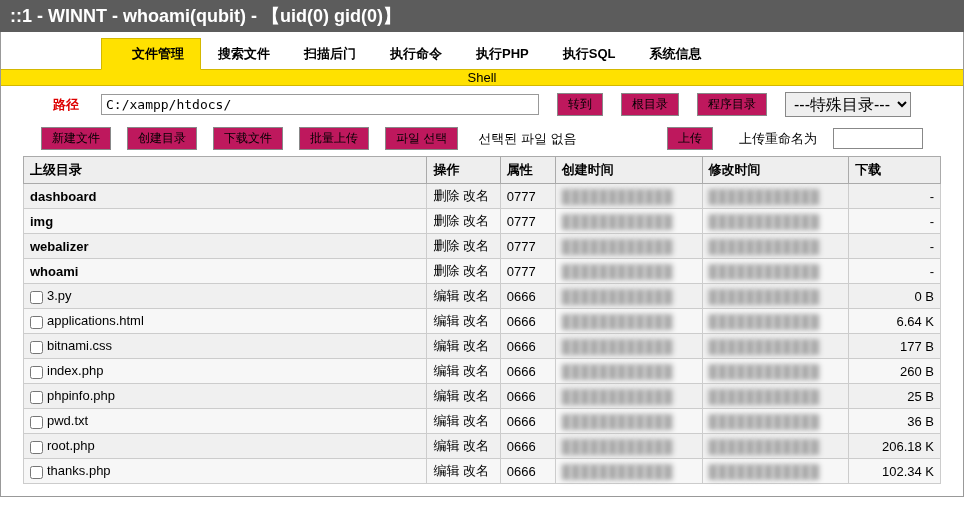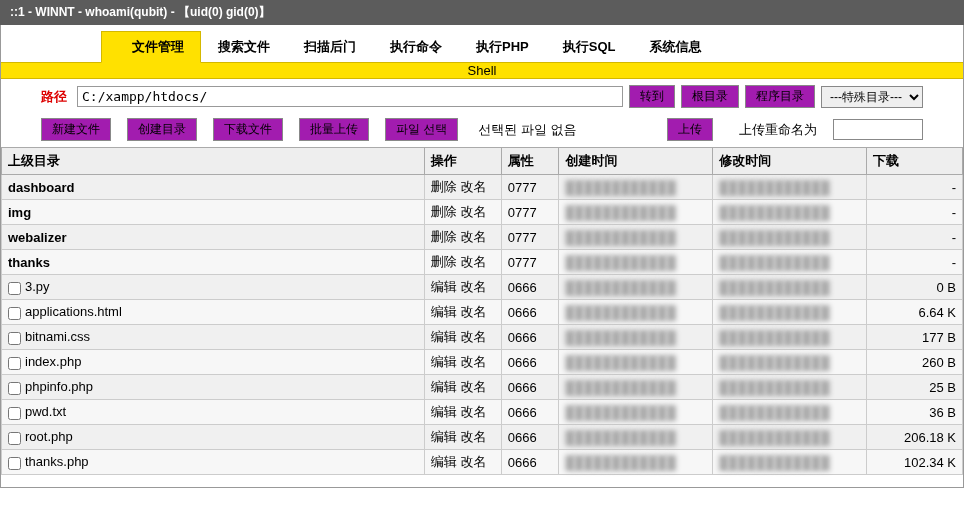--- a/index.html
+++ b/index.html
@@ -1,32 +1,32 @@
 <!DOCTYPE html>
 <html><head>
 <meta charset="utf-8">
 <style>
 * { box-sizing: border-box; margin: 0; padding: 0; }
 body { font-family: "Microsoft YaHei", Arial, sans-serif; font-size: 13px; background: #fff; color: #000; }
-.header-bar { background: #5c5c5c; color: #fff; padding: 4px 10px; font-size: 12px; font-weight: bold; }
+.header-bar { background: #5c5c5c; color: #fff; padding: 4px 10px; font-size: 18px; font-weight: bold; }
 .content { border-left: 1px solid #999; border-right: 1px solid #999; border-bottom: 1px solid #999; }
 .tabs { display: flex; background: #fff; padding-top: 6px; padding-left: 100px; }
 .tab { padding: 6px 16px; cursor: pointer; font-weight: bold; border: 1px solid transparent; }
 .tab.active { background: #ffe100; border: 1px solid #d4b800; border-bottom: 1px solid #ffe100; padding-left: 30px; }
 .shell-bar { background: #ffe100; text-align: center; padding: 0; border-top: 1px solid #d4b800; border-bottom: 1px solid #d4b800; margin-top:-1px; }
-.path-row { display: flex; align-items: center; padding: 6px 40px; gap: 6px; }
+.path-row { display: flex; align-items: center; padding: 6px 52px; gap: 18px; }
 .path-label { color: #d00; font-weight: bold; margin-right: 4px; }
 .path-input { flex: 1; font-family: monospace; font-size: 13px; padding: 2px 4px; border: 1px solid #999; }
-.btn { background: #a21caf; border: 1px solid #888; padding: 2px 10px; font-size: 12px; cursor: pointer; font-family: inherit; }
-.select { border: 1px solid #888; padding: 2px 4px; font-size: 12px; }
+.btn { background: #be185d; border: 1px solid #888; padding: 2px 10px; font-size: 12px; cursor: pointer; font-family: inherit; }
+.select { border: 1px solid #888; padding: 2px 4px; font-size: 16px; }
 .toolbar-row { display: flex; align-items: center; padding: 4px 40px 6px; gap: 16px; }
 .upload-label { margin-left: 4px; color: #000000; }
 .rename-label { margin-left: 10px; }
 .rename-input { border: 1px solid #888; padding: 2px; width: 90px; }
-.table-wrap { padding: 0 0; }
+.table-wrap { padding: 0 22px; }
 table { width: 100%; border-collapse: collapse; }
 th { background: #eee; border: 1px solid #aaa; padding: 4px 6px; text-align: left; font-weight: bold; }
 td { border: 1px solid #ccc; padding: 3px 6px; }
 tr:nth-child(even) td { background: #f7f7f7; }
 tr:nth-child(odd) td { background: #f0f0f0; }
 .dir-name { font-weight: bold; }
 .blur-cell { color: transparent; text-shadow: 0 0 5px #aaa; user-select: none; }
 .dl-col { text-align: right; }
 .link { color: #000; cursor: pointer; }
 .footer-actions { display: flex; align-items: center; padding: 6px; gap: 6px; }
@@ -107,21 +107,21 @@
           </tr>
           <tr>
             <td class="dir-name">webalizer</td>
             <td>删除 改名</td>
             <td>0777</td>
             <td class="blur-cell">████████████</td>
             <td class="blur-cell">████████████</td>
             <td class="dl-col">-</td>
           </tr>
           <tr>
-            <td class="dir-name">thanks</td>
+            <td class="dir-name">whoami</td>
             <td>删除 改名</td>
             <td>0777</td>
             <td class="blur-cell">████████████</td>
             <td class="blur-cell">████████████</td>
             <td class="dl-col">-</td>
           </tr>
           <tr>
             <td><input type="checkbox" class="chk" style=""><span class="link">3.py</span></td>
             <td>编辑 改名</td>
             <td>0666</td>

